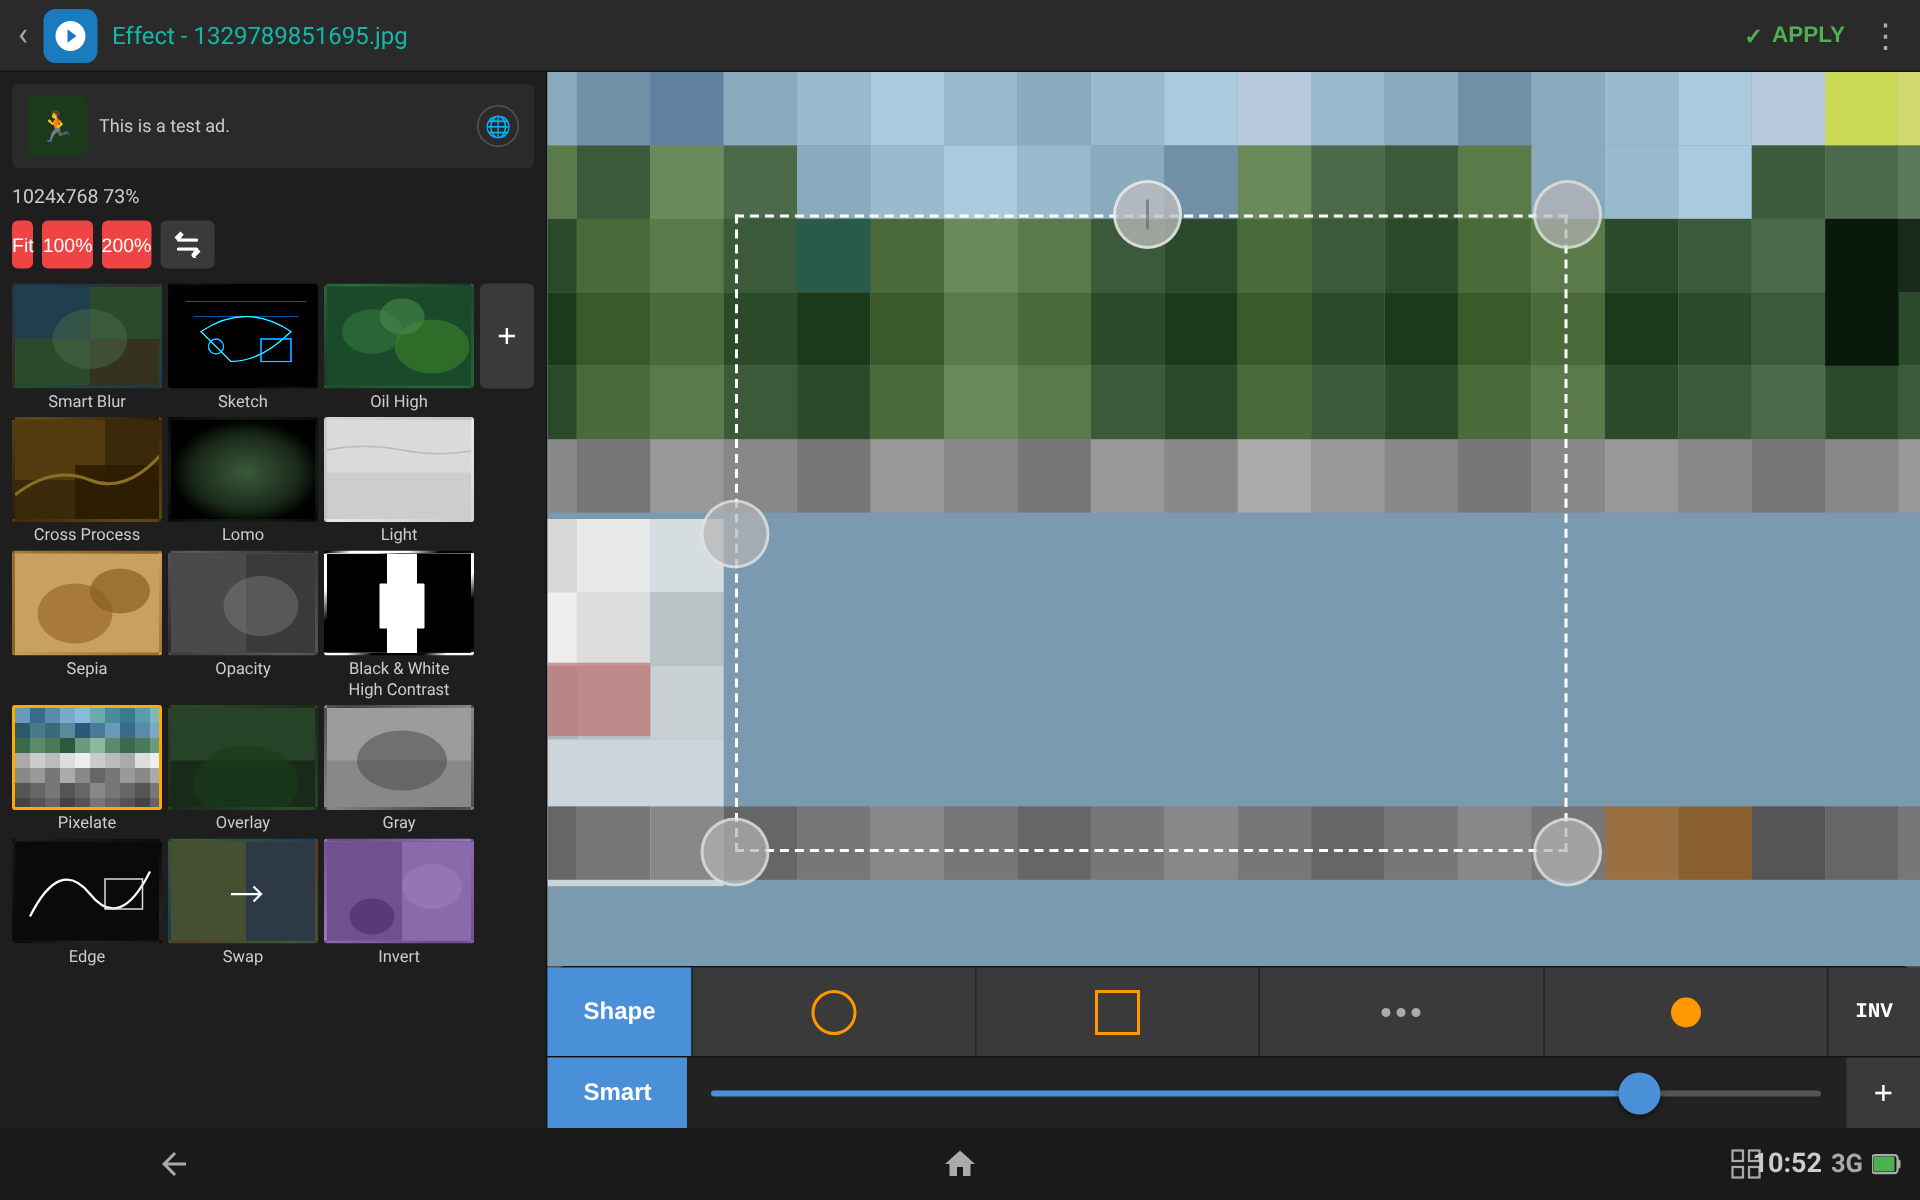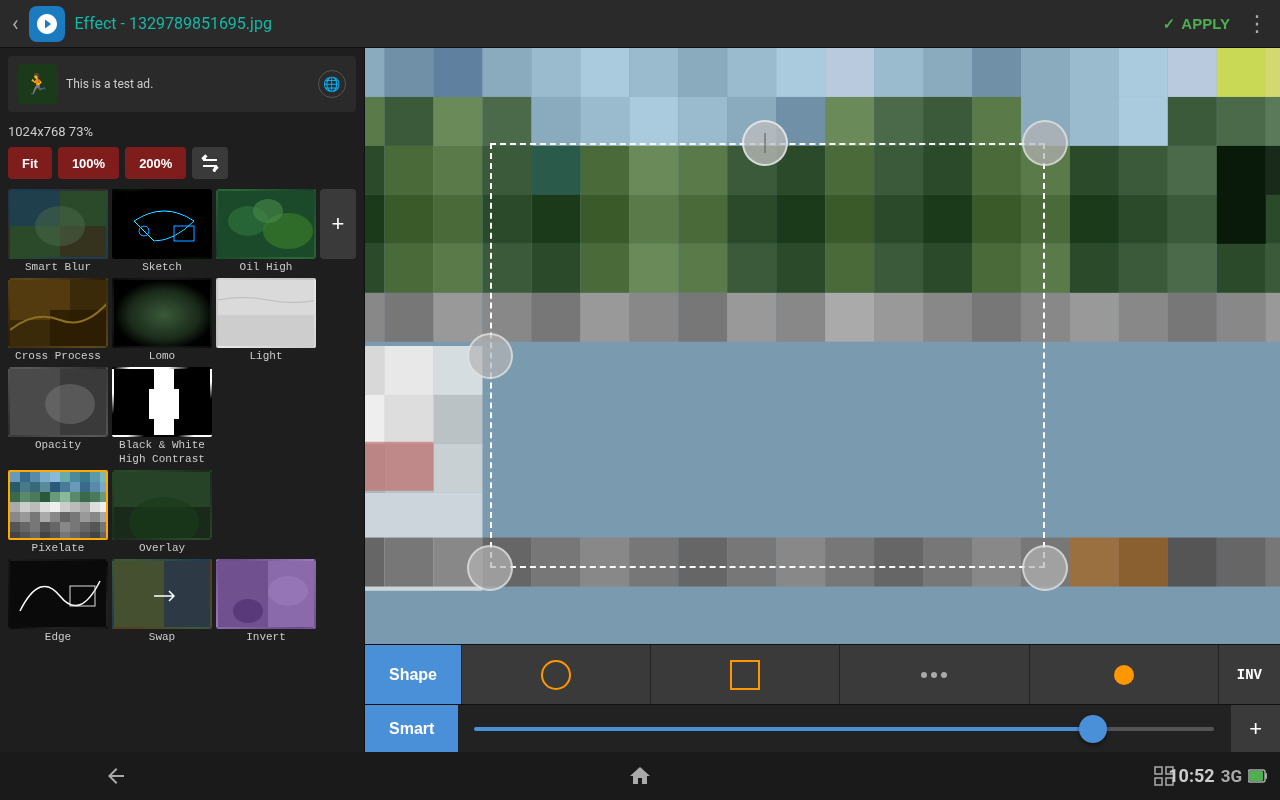--- a/index.html
+++ b/index.html
@@ -120,28 +120,27 @@
       color: #ccc;
     }
 
     
     #zoom-controls {
       display: flex;
       gap: 6px;
       padding: 4px 8px 6px;
     }
     .zoom-btn {
-      padding: 6px 14px;
-      background: #7f1d1d;
+      padding: 6px 0;
+      background: #ef4444;
       border: none;
       color: #fff;
       border-radius: 4px;
       font-size: 13px;
       cursor: pointer;
-      font-weight: bold;
     }
     .swap-btn {
       width: 36px;
       height: 32px;
       background: #3a3a3a;
       border: none;
       color: #fff;
       border-radius: 4px;
       font-size: 16px;
       cursor: pointer;
@@ -183,21 +182,20 @@
       border: 2px solid transparent;
       overflow: hidden;
       position: relative;
     }
     .effect-label {
       font-size: 11px;
       color: #ccc;
       text-align: right;
       margin-top: 2px;
       line-height: 1.2;
-      font-family: Liberation Mono, monospace;
     }
 
     
     .thumb-smart-blur {
       background: linear-gradient(135deg, #2a4a2a 0%, #1a3a5a 50%, #3a2a1a 100%);
     }
     .thumb-sketch {
       background: linear-gradient(135deg, #1a2a1a 0%, #2a4a3a 50%, #1a2a2a 100%);
       filter: contrast(2);
     }
@@ -309,20 +307,21 @@
     }
 
     
     #bottom-toolbar {
       height: 60px;
       background: #2a2a2a;
       display: flex;
       align-items: center;
       gap: 0;
       border-top: 1px solid #111;
+      border-radius: 13px;
     }
 
     .shape-label-btn {
       background: #4a90d9;
       color: #fff;
       border: none;
       height: 100%;
       padding: 0 24px;
       font-size: 16px;
       font-weight: bold;
@@ -572,20 +571,30 @@
               <rect x="0" y="0" width="100" height="35" fill="#d8d8d8" opacity="0.8"></rect>
               <rect x="0" y="35" width="100" height="35" fill="#c8c8c8" opacity="0.8"></rect>
               <path d="M0 20 Q25 15 50 20 Q75 25 100 20" fill="none" stroke="#bbb" stroke-width="1"></path>
             </svg>
           </div>
           <div class="effect-label">Light</div>
         </div>
       </div>
 
       <div class="effects-row">
+        <div class="effect-item">
+          <div class="effect-thumb thumb-sepia">
+            <svg width="100" height="70" viewBox="0 0 100 70">
+              <rect width="100" height="70" fill="#c8a060"></rect>
+              <ellipse cx="40" cy="40" rx="25" ry="20" fill="#a07030" opacity="0.8"></ellipse>
+              <ellipse cx="70" cy="25" rx="20" ry="15" fill="#8a6020" opacity="0.7"></ellipse>
+            </svg>
+          </div>
+          <div class="effect-label">Sepia</div>
+        </div>
         <div class="effect-item">
           <div class="effect-thumb thumb-opacity">
             <svg width="100" height="70" viewBox="0 0 100 70">
               <rect width="100" height="70" fill="#3a3a3a"></rect>
               <rect x="0" y="0" width="50" height="70" fill="#5a5a5a" opacity="0.5"></rect>
               <ellipse cx="60" cy="35" rx="25" ry="20" fill="#888" opacity="0.4"></ellipse>
             </svg>
           </div>
           <div class="effect-label">Opacity</div>
         </div>
@@ -686,20 +695,30 @@
         <div class="effect-item">
           <div class="effect-thumb thumb-overlay">
             <svg width="100" height="70" viewBox="0 0 100 70">
               <rect width="100" height="70" fill="#1a2a1a"></rect>
               <rect x="0" y="0" width="100" height="35" fill="#2a4a2a" opacity="0.8"></rect>
               <ellipse cx="50" cy="50" rx="35" ry="25" fill="#1a3a1a" opacity="0.7"></ellipse>
             </svg>
           </div>
           <div class="effect-label">Overlay</div>
         </div>
+        <div class="effect-item">
+          <div class="effect-thumb thumb-gray">
+            <svg width="100" height="70" viewBox="0 0 100 70">
+              <rect width="100" height="70" fill="#888"></rect>
+              <rect x="0" y="0" width="100" height="35" fill="#aaa" opacity="0.6"></rect>
+              <ellipse cx="50" cy="35" rx="30" ry="20" fill="#444" opacity="0.5"></ellipse>
+            </svg>
+          </div>
+          <div class="effect-label">Gray</div>
+        </div>
       </div>
 
       <div class="effects-row">
         <div class="effect-item">
           <div class="effect-thumb thumb-edge">
             <svg width="100" height="70" viewBox="0 0 100 70">
               <rect width="100" height="70" fill="#0a0a0a"></rect>
               <path d="M10 50 Q30 10 50 35 Q70 60 90 20" fill="none" stroke="#fff" stroke-width="1.5"></path>
               <ellipse cx="30" cy="40" r="12" fill="none" stroke="#eee" stroke-width="1"></ellipse>
               <rect x="60" y="25" width="25" height="20" fill="none" stroke="#ddd" stroke-width="1"></rect>

